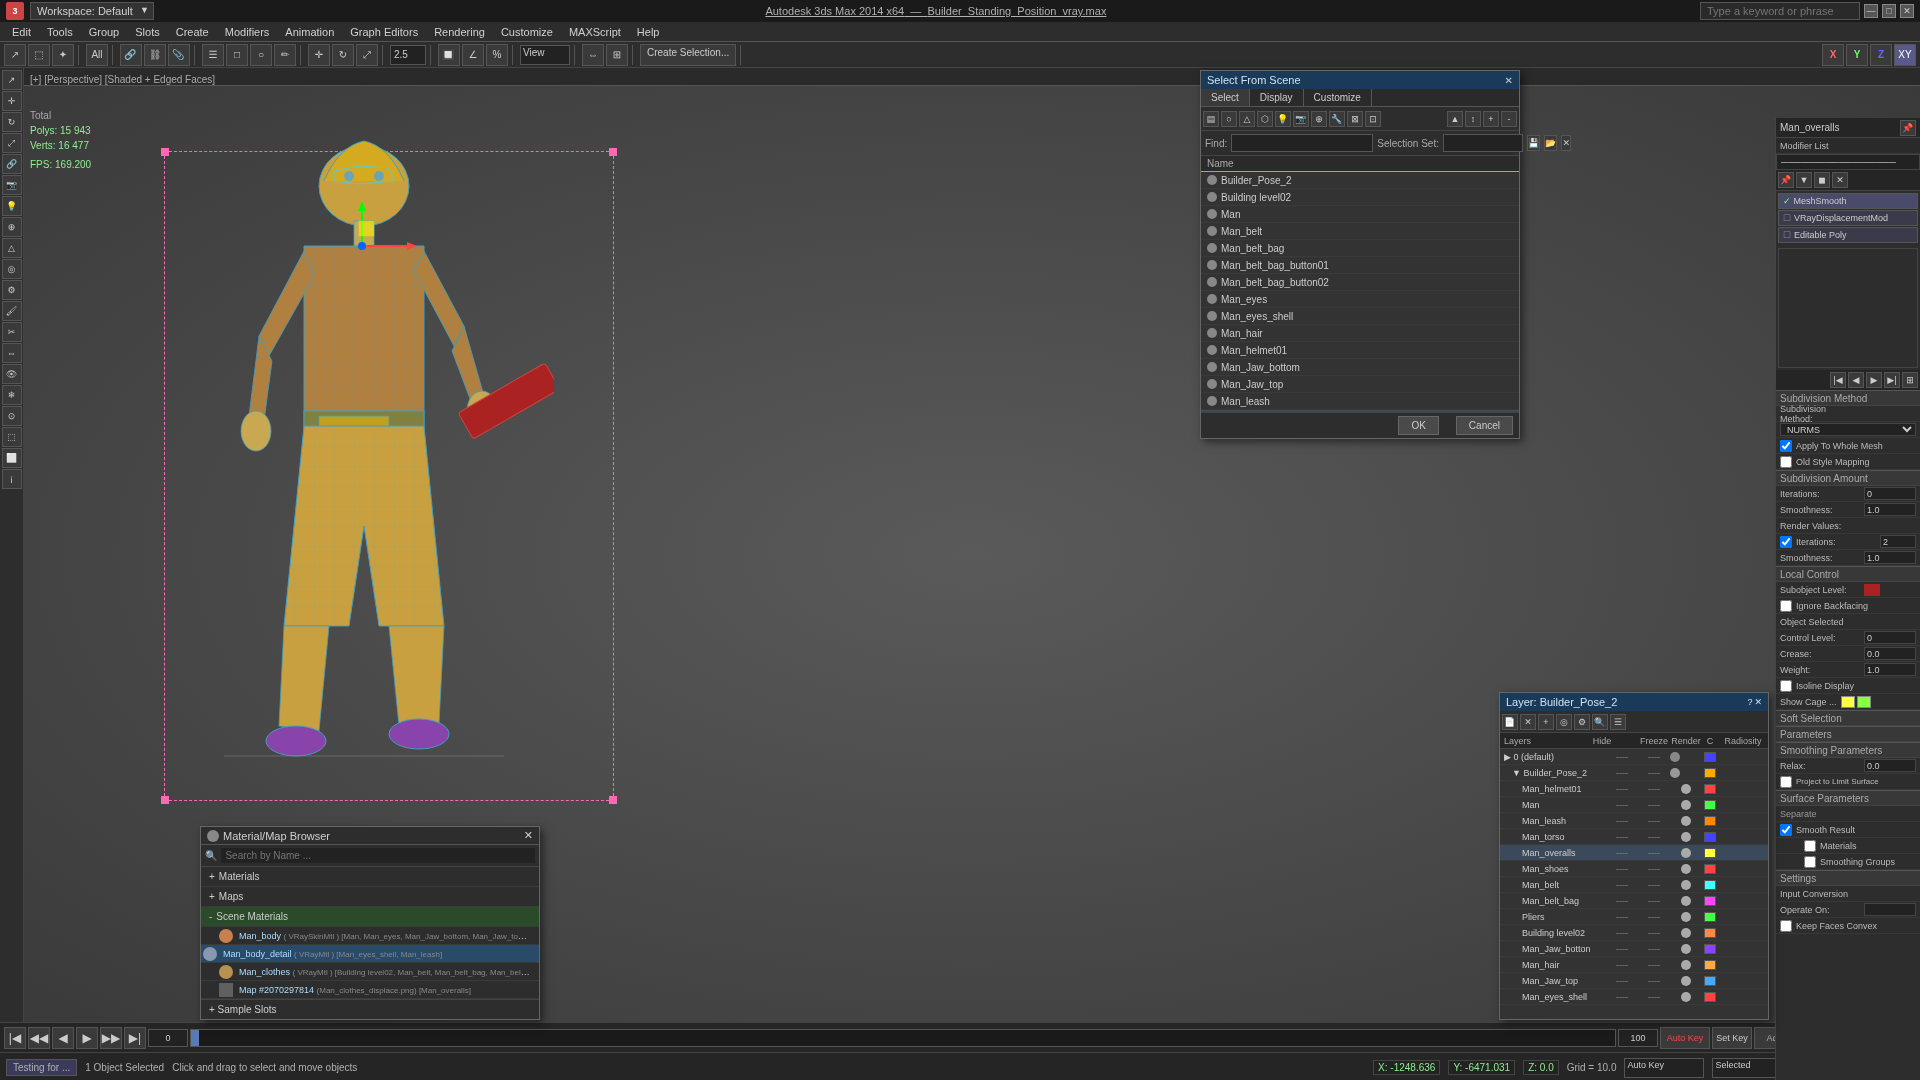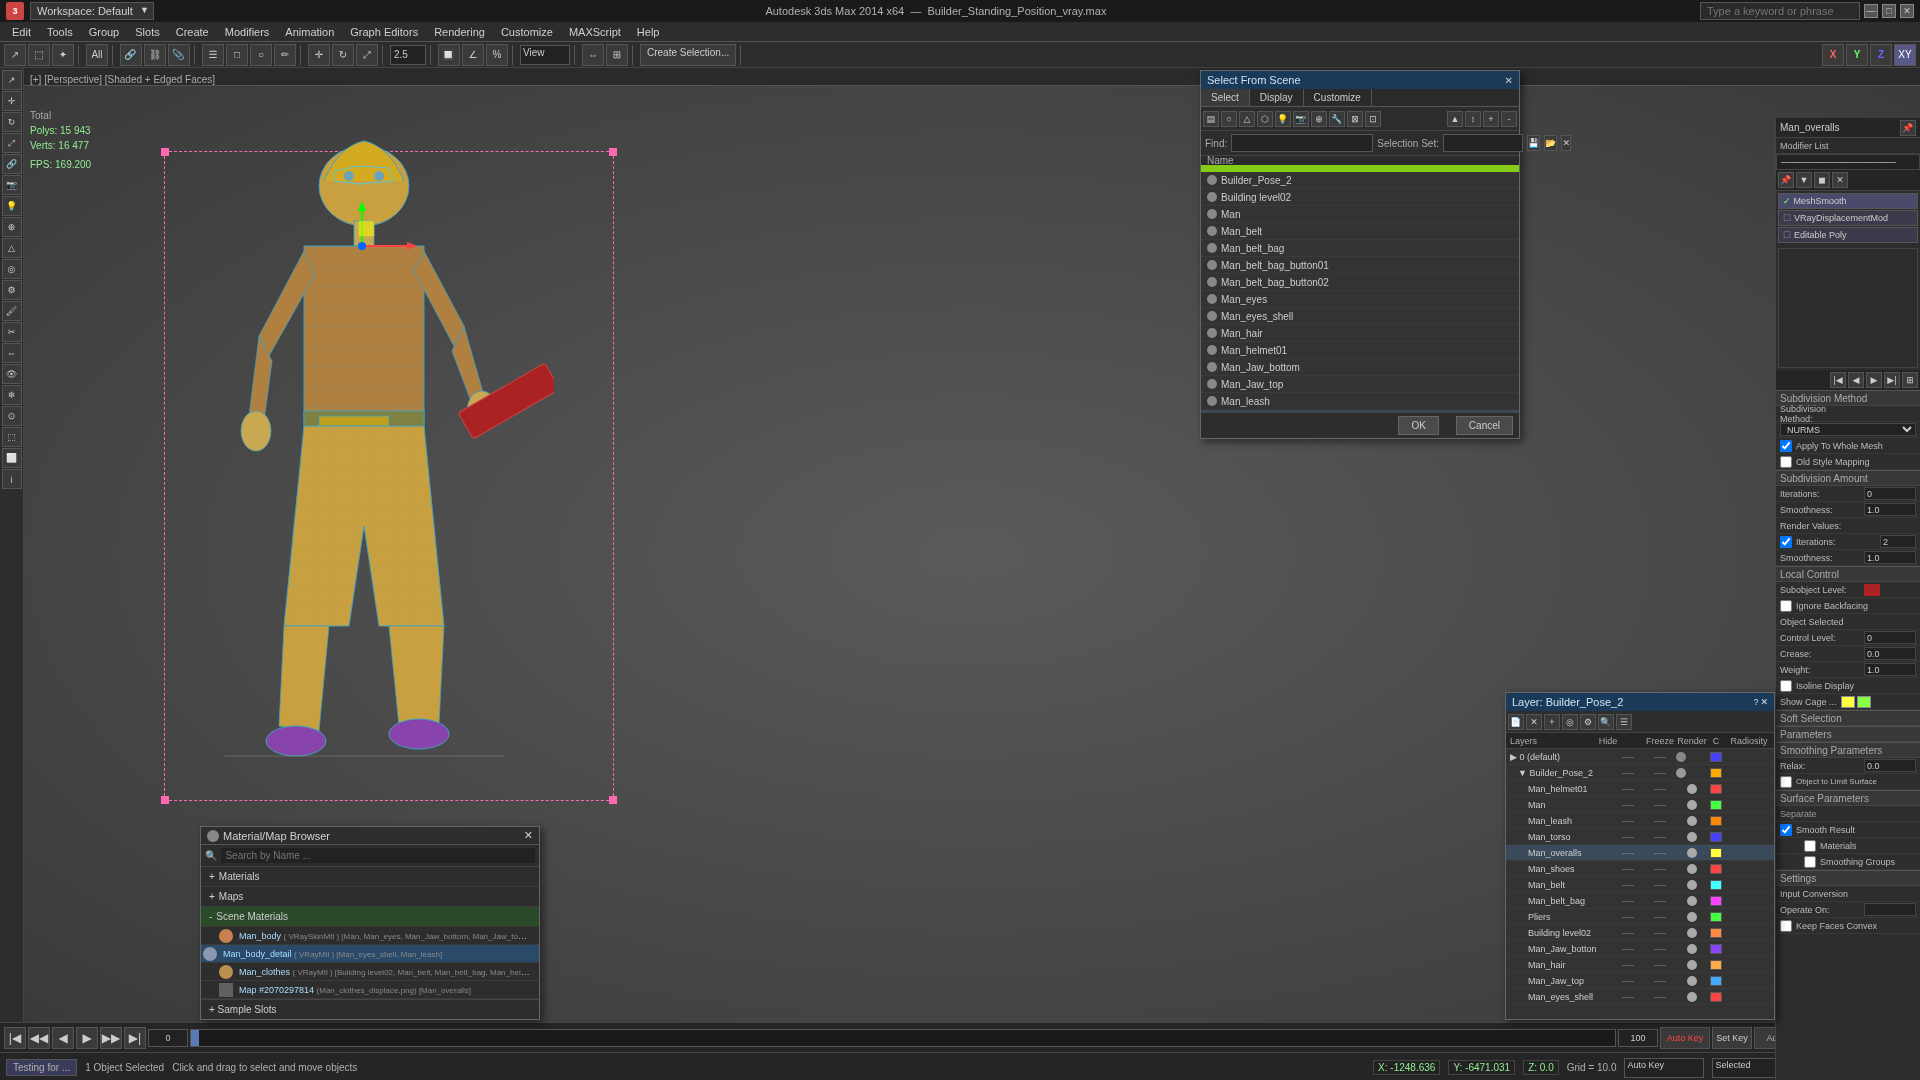--- a/index.html
+++ b/index.html
@@ -42,20 +42,21 @@
     }
     .title-bar-workspace::after {
       content: '▼';
       position: absolute; right: 4px; top: 2px; font-size: 9px;
     }
     .title-bar-title {
       flex: 1;
       text-align: center;
       font-size: 11px;
       color: #b0b0b0;
+      text-decoration: underline;
     }
     .title-bar-controls {
       display: flex; gap: 4px; align-items: center;
     }
     .title-bar-btn {
       width: 14px; height: 14px;
       background: #555;
       border: 1px solid #888;
       color: #ccc;
       font-size: 9px;
@@ -281,21 +282,21 @@
       color: #ccc; font-size: 10px;
       padding: 2px 4px; height: 18px;
     }
     .dialog-list-header {
       height: 16px;
       background: #2a2a2a;
       padding: 0 6px;
       font-size: 10px;
       color: #aaa;
       display: flex; align-items: center;
-      border-bottom: 7px solid #84cc16;
+      border-bottom: 1px solid #84cc16;
     }
     .dialog-list {
       height: 240px;
       overflow-y: auto;
       background: #333;
     }
     .dialog-list-item {
       height: 17px;
       display: flex; align-items: center;
       padding: 0 6px;
@@ -974,21 +975,21 @@
     </div>
     <div class="props-section-title">
       <span>Smoothing Parameters</span>
     </div>
     <div class="props-row">
       <span class="props-label">Relax:</span>
       <input class="props-value" type="text" value="0.0" style="width: 40px;">
     </div>
     <div class="props-row">
       <input type="checkbox" style="width: 12px; height: 12px;">
-      <span style="font-size:8px;">Object to Limit Surface</span>
+      <span style="font-size:8px;">Project to Limit Surface</span>
     </div>
 
     <div class="props-section-title">
       <span>Surface Parameters</span>
     </div>
     <div class="props-row" style="font-size:9px; color:#999;">Separate</div>
     <div class="props-row">
       <input type="checkbox" checked="" style="width: 12px; height: 12px;">
       <span>Smooth Result</span>
     </div>
@@ -1155,21 +1156,21 @@
       
     </div>
 
   </div>
   <div class="dialog-footer">
     <button class="dialog-btn">OK</button>
     <button class="dialog-btn">Cancel</button>
   </div>
 </div>
 
-<div class="dialog-layers" style="position:absolute; bottom:60px; right:145px;">
+<div class="dialog-layers" style="position:absolute; bottom:60px; right:151px;">
   <div class="layers-header">
     <span>Layer: Builder_Pose_2</span>
     <div style="display:flex; gap:2px;">
       <span style="cursor:pointer; font-size:9px;">?</span>
       <span style="cursor:pointer; font-size:9px;">✕</span>
     </div>
   </div>
   <div class="layers-toolbar">
     <div class="mini-btn">📄</div>
     <div class="mini-btn">✕</div>

